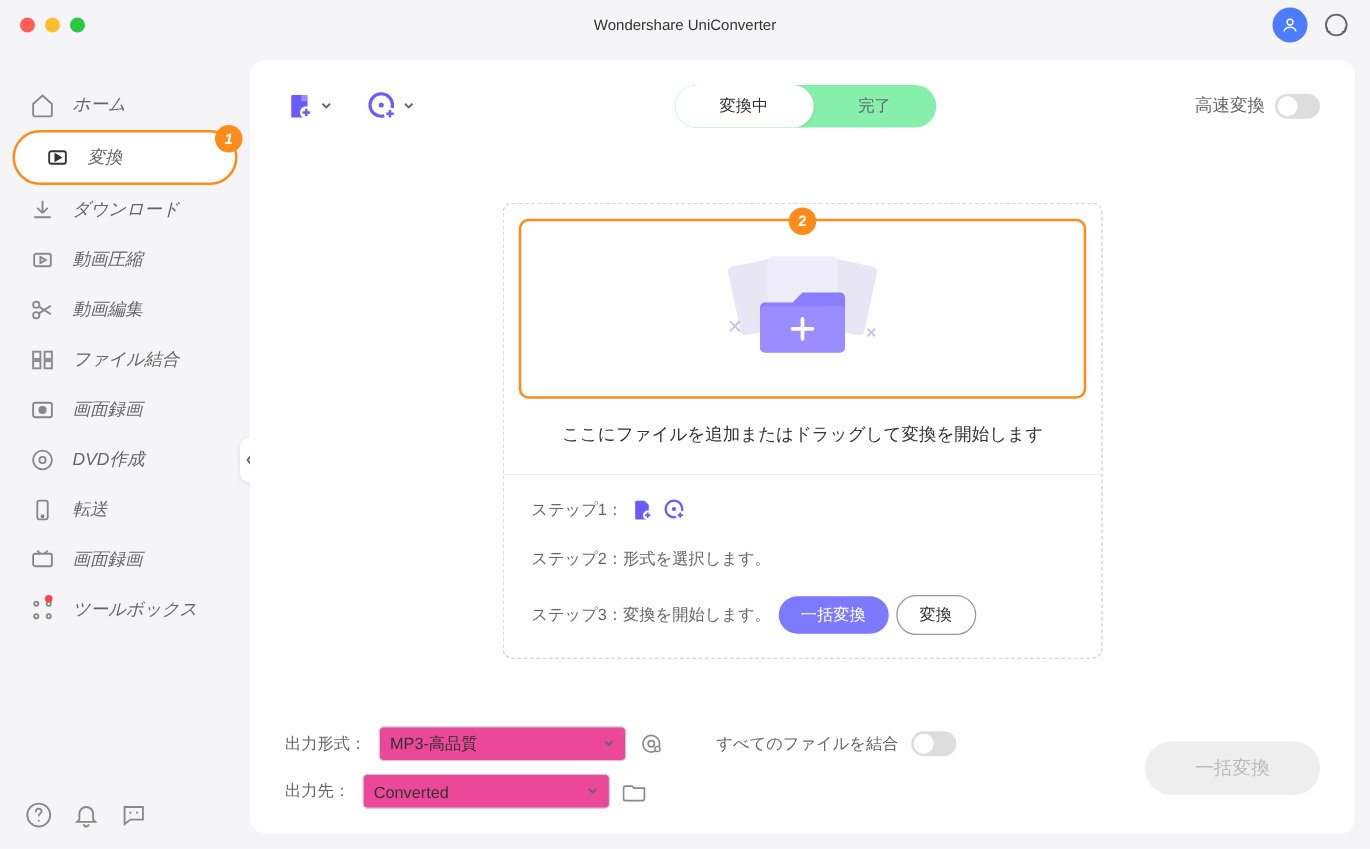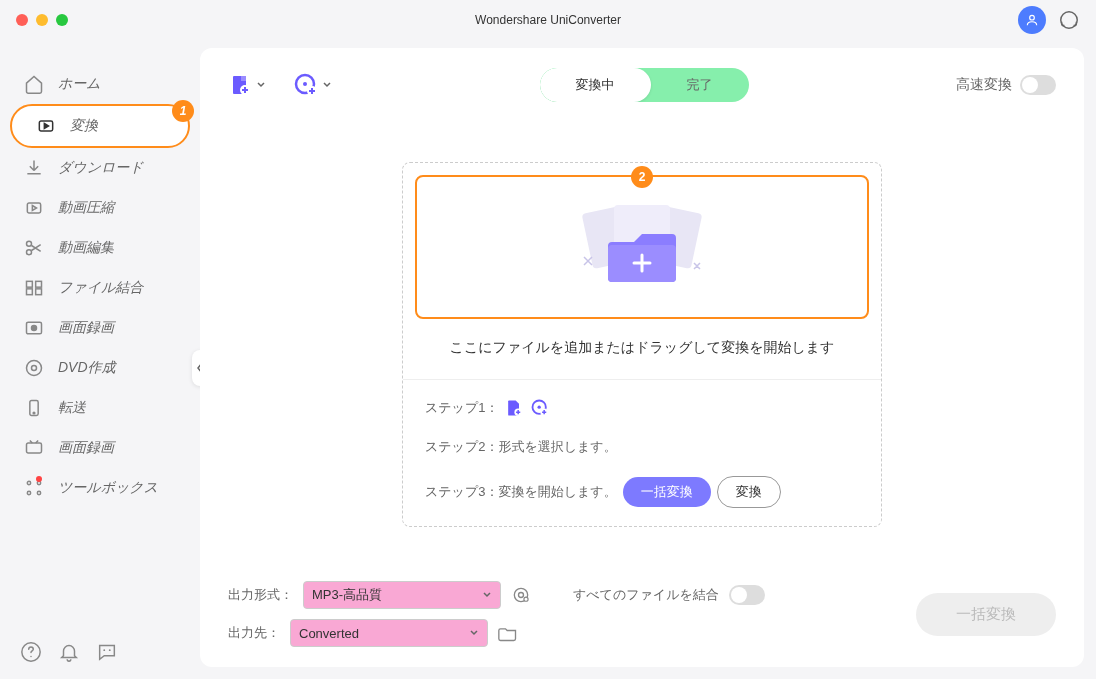--- a/index.html
+++ b/index.html
@@ -37,21 +37,21 @@
 .drop-badge{position:absolute;top:-11px;left:50%;transform:translateX(-50%);width:22px;height:22px;border-radius:50%;background:#ff8c1a;color:#fff;font-size:12px;display:flex;align-items:center;justify-content:center;font-weight:600;}
 .drop-text{text-align:center;font-size:14px;color:#333;padding:8px 20px 22px;}
 .steps{border-top:1px solid #eee;padding:18px 22px;display:flex;flex-direction:column;gap:20px;width:100%;}
 .step-line{font-size:13px;color:#666;display:flex;align-items:center;flex-wrap:wrap;gap:6px;}
 .pill-btn{padding:6px 18px;border-radius:16px;font-size:13px;cursor:pointer;}
 .pill-primary{background:#7d7aff;color:#fff;border:none;}
 .pill-outline{background:#fff;border:1px solid #999;color:#333;}
 .footer{padding:14px 28px 20px;display:flex;align-items:flex-start;gap:22px;}
 .f-col{display:flex;flex-direction:column;gap:10px;}
 .f-row{display:flex;align-items:center;gap:10px;font-size:13px;color:#666;}
-.select-box{width:198px;height:28px;border:1px solid #ccc;border-radius:4px;padding:0 8px;display:flex;align-items:center;justify-content:space-between;font-size:13px;color:#333;cursor:pointer;background:#f9a8d4;}
+.select-box{width:198px;height:28px;border:1px solid #ccc;border-radius:4px;padding:0 8px;display:flex;align-items:center;justify-content:space-between;font-size:13px;color:#333;cursor:pointer;background:#ec4899;}
 .f-middle{display:flex;align-items:center;gap:10px;font-size:13px;color:#666;margin-left:20px;}
 .batch-btn{margin-left:auto;padding:12px 40px;background:#eee;color:#bbb;border-radius:24px;font-size:15px;cursor:not-allowed;align-self:center;}
 .bottom-icons{position:absolute;bottom:16px;left:20px;display:flex;gap:16px;}
 .bicon{cursor:pointer;}
 svg{display:block;}
 </style>
 </head>
 <body>
 
 <div class="titlebar">

